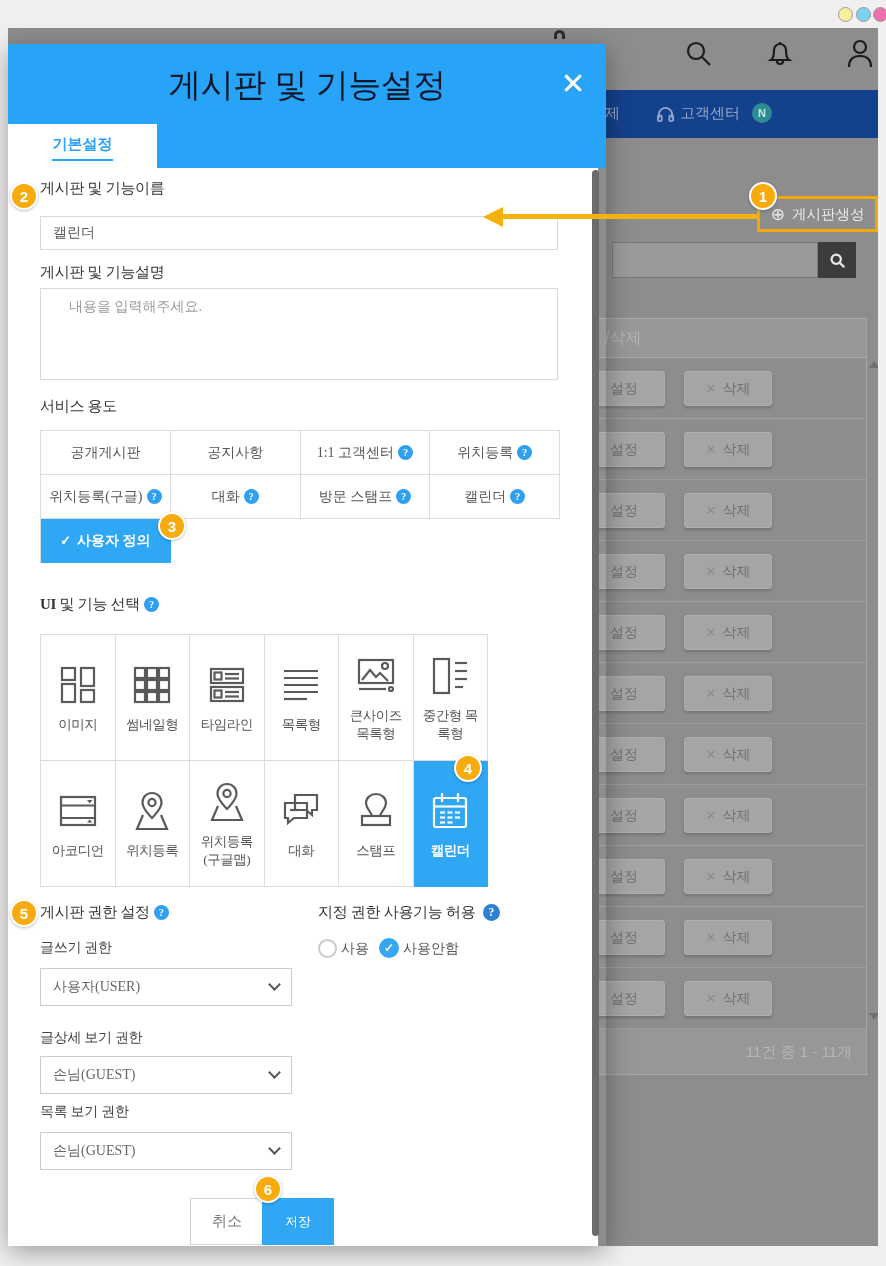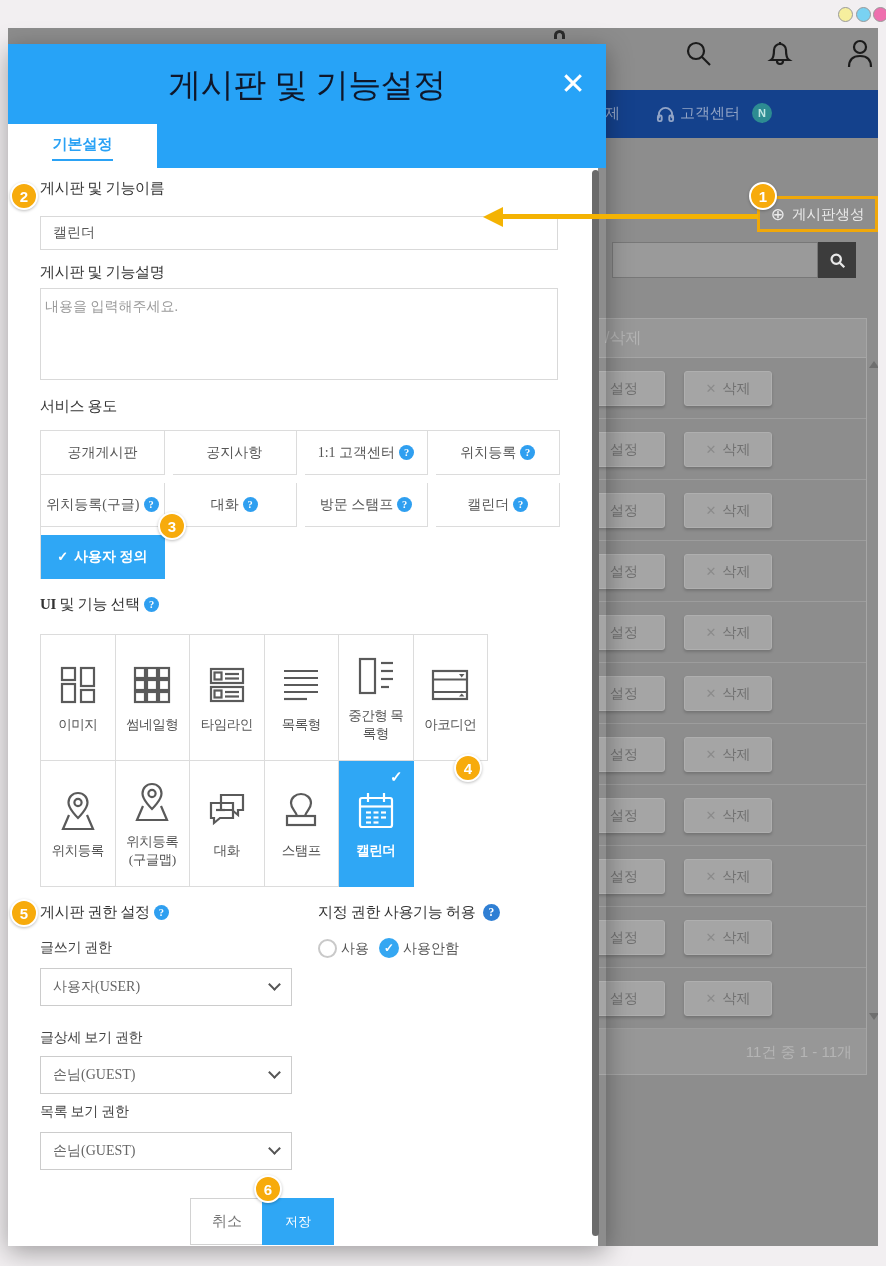--- a/index.html
+++ b/index.html
@@ -55,29 +55,29 @@
   .modal-tab{position:absolute;left:0;top:80px;width:149px;height:44px;background:#fff;text-align:center;}
   .modal-tab .tlabel{color:#2aa2f5;font-size:15px;font-weight:bold;line-height:40px;}
   .tab-underline{position:absolute;left:44px;bottom:7px;width:61px;height:2px;background:#2aa2f5;}
   .modal-body{position:absolute;left:0;top:124px;width:590px;height:1078px;background:#fff;font-family:Liberation Serif, serif;}
   .scroll-thumb{position:absolute;left:584px;top:126px;width:7px;height:1066px;background:#6b6b6b;border-radius:4px;}
 
   .flabel{position:absolute;font-size:15px;color:#333;letter-spacing:-0.3px;}
   .txt-input{position:absolute;left:32px;width:518px;height:34px;border:1px solid #d9d9d9;background:#fff;
              font-size:14px;color:#555;padding:0 12px;font-family:inherit;outline:none;}
   .txt-area{position:absolute;left:32px;width:518px;height:92px;border:1px solid #d9d9d9;background:#fff;
-            font-size:14px;color:#555;padding:9px 4px;font-family:inherit;resize:none;outline:none;}
+            font-size:14px;color:#555;padding:9px 28px;font-family:inherit;resize:none;outline:none;}
   .txt-area::placeholder,.txt-input::placeholder{color:#9a9a9a;}
 
   .help{display:inline-block;width:15px;height:15px;border-radius:50%;background:#2f9ff0;color:#fff;
         font-size:10.5px;font-weight:bold;text-align:center;line-height:15px;vertical-align:1px;margin-left:4px;}
   .help.dark{background:#2f7fd4;width:17px;height:17px;line-height:17px;font-size:11.5px;}
 
   .svc-grid{position:absolute;left:32px;top:262px;width:520px;display:grid;grid-template-columns:repeat(4,1fr);
-            grid-auto-rows:44px;border-top:1px solid #dcdcdc;border-left:1px solid #dcdcdc;gap:8px;}
+            grid-auto-rows:44px;border-top:1px solid #dcdcdc;border-left:1px solid #dcdcdc;}
   .svc-cell{border-right:1px solid #dcdcdc;border-bottom:1px solid #dcdcdc;display:flex;align-items:center;
             justify-content:center;font-size:14px;color:#555;cursor:pointer;background:#fff;}
   .svc-cell.sel{background:#2fa7f5;border-color:#2fa7f5;color:#fff;font-weight:bold;}
   .svc-cell.sel .chk{margin-right:6px;font-size:13px;}
 
   .ui-grid{position:absolute;left:32px;top:466px;width:448px;display:grid;grid-template-columns:repeat(6,1fr);
            grid-auto-rows:126px;border-top:1px solid #dcdcdc;border-left:1px solid #dcdcdc;}
   .ui-cell{border-right:1px solid #dcdcdc;border-bottom:1px solid #dcdcdc;display:flex;flex-direction:column;
            align-items:center;justify-content:center;gap:9px;padding:6px 3px 4px;cursor:pointer;position:relative;
            background:#fff;}
@@ -349,20 +349,30 @@
                 <line x1="5" y1="8" x2="39" y2="8"></line>
                 <line x1="5" y1="15" x2="39" y2="15"></line>
                 <line x1="5" y1="22" x2="39" y2="22"></line>
                 <line x1="5" y1="29" x2="39" y2="29"></line>
                 <line x1="5" y1="36" x2="28" y2="36"></line>
               </svg></span>
             <div class="lbl">목록형</div>
           </div>
           <div class="ui-cell">
             <span class="ic"><svg viewBox="0 0 44 44" fill="none" stroke="currentColor" stroke-width="2.2">
+                <rect x="5" y="6" width="34" height="23"></rect>
+                <circle cx="31" cy="12" r="3"></circle>
+                <path d="M8 26 l8-10 6 7 4-4 8 8"></path>
+                <line x1="5" y1="35" x2="32" y2="35"></line>
+                <circle cx="37" cy="35" r="2"></circle>
+              </svg></span>
+            <div class="lbl">큰사이즈 목록형</div>
+          </div>
+          <div class="ui-cell">
+            <span class="ic"><svg viewBox="0 0 44 44" fill="none" stroke="currentColor" stroke-width="2.2">
                 <rect x="6" y="5" width="15" height="34"></rect>
                 <line x1="27" y1="9" x2="39" y2="9"></line>
                 <line x1="27" y1="17" x2="39" y2="17"></line>
                 <line x1="27" y1="25" x2="39" y2="25"></line>
                 <line x1="27" y1="33" x2="35" y2="33"></line>
               </svg></span>
             <div class="lbl">중간형 목록형</div>
           </div>
           <div class="ui-cell">
             <span class="ic"><svg viewBox="0 0 44 44" fill="none" stroke="currentColor" stroke-width="2.2">

